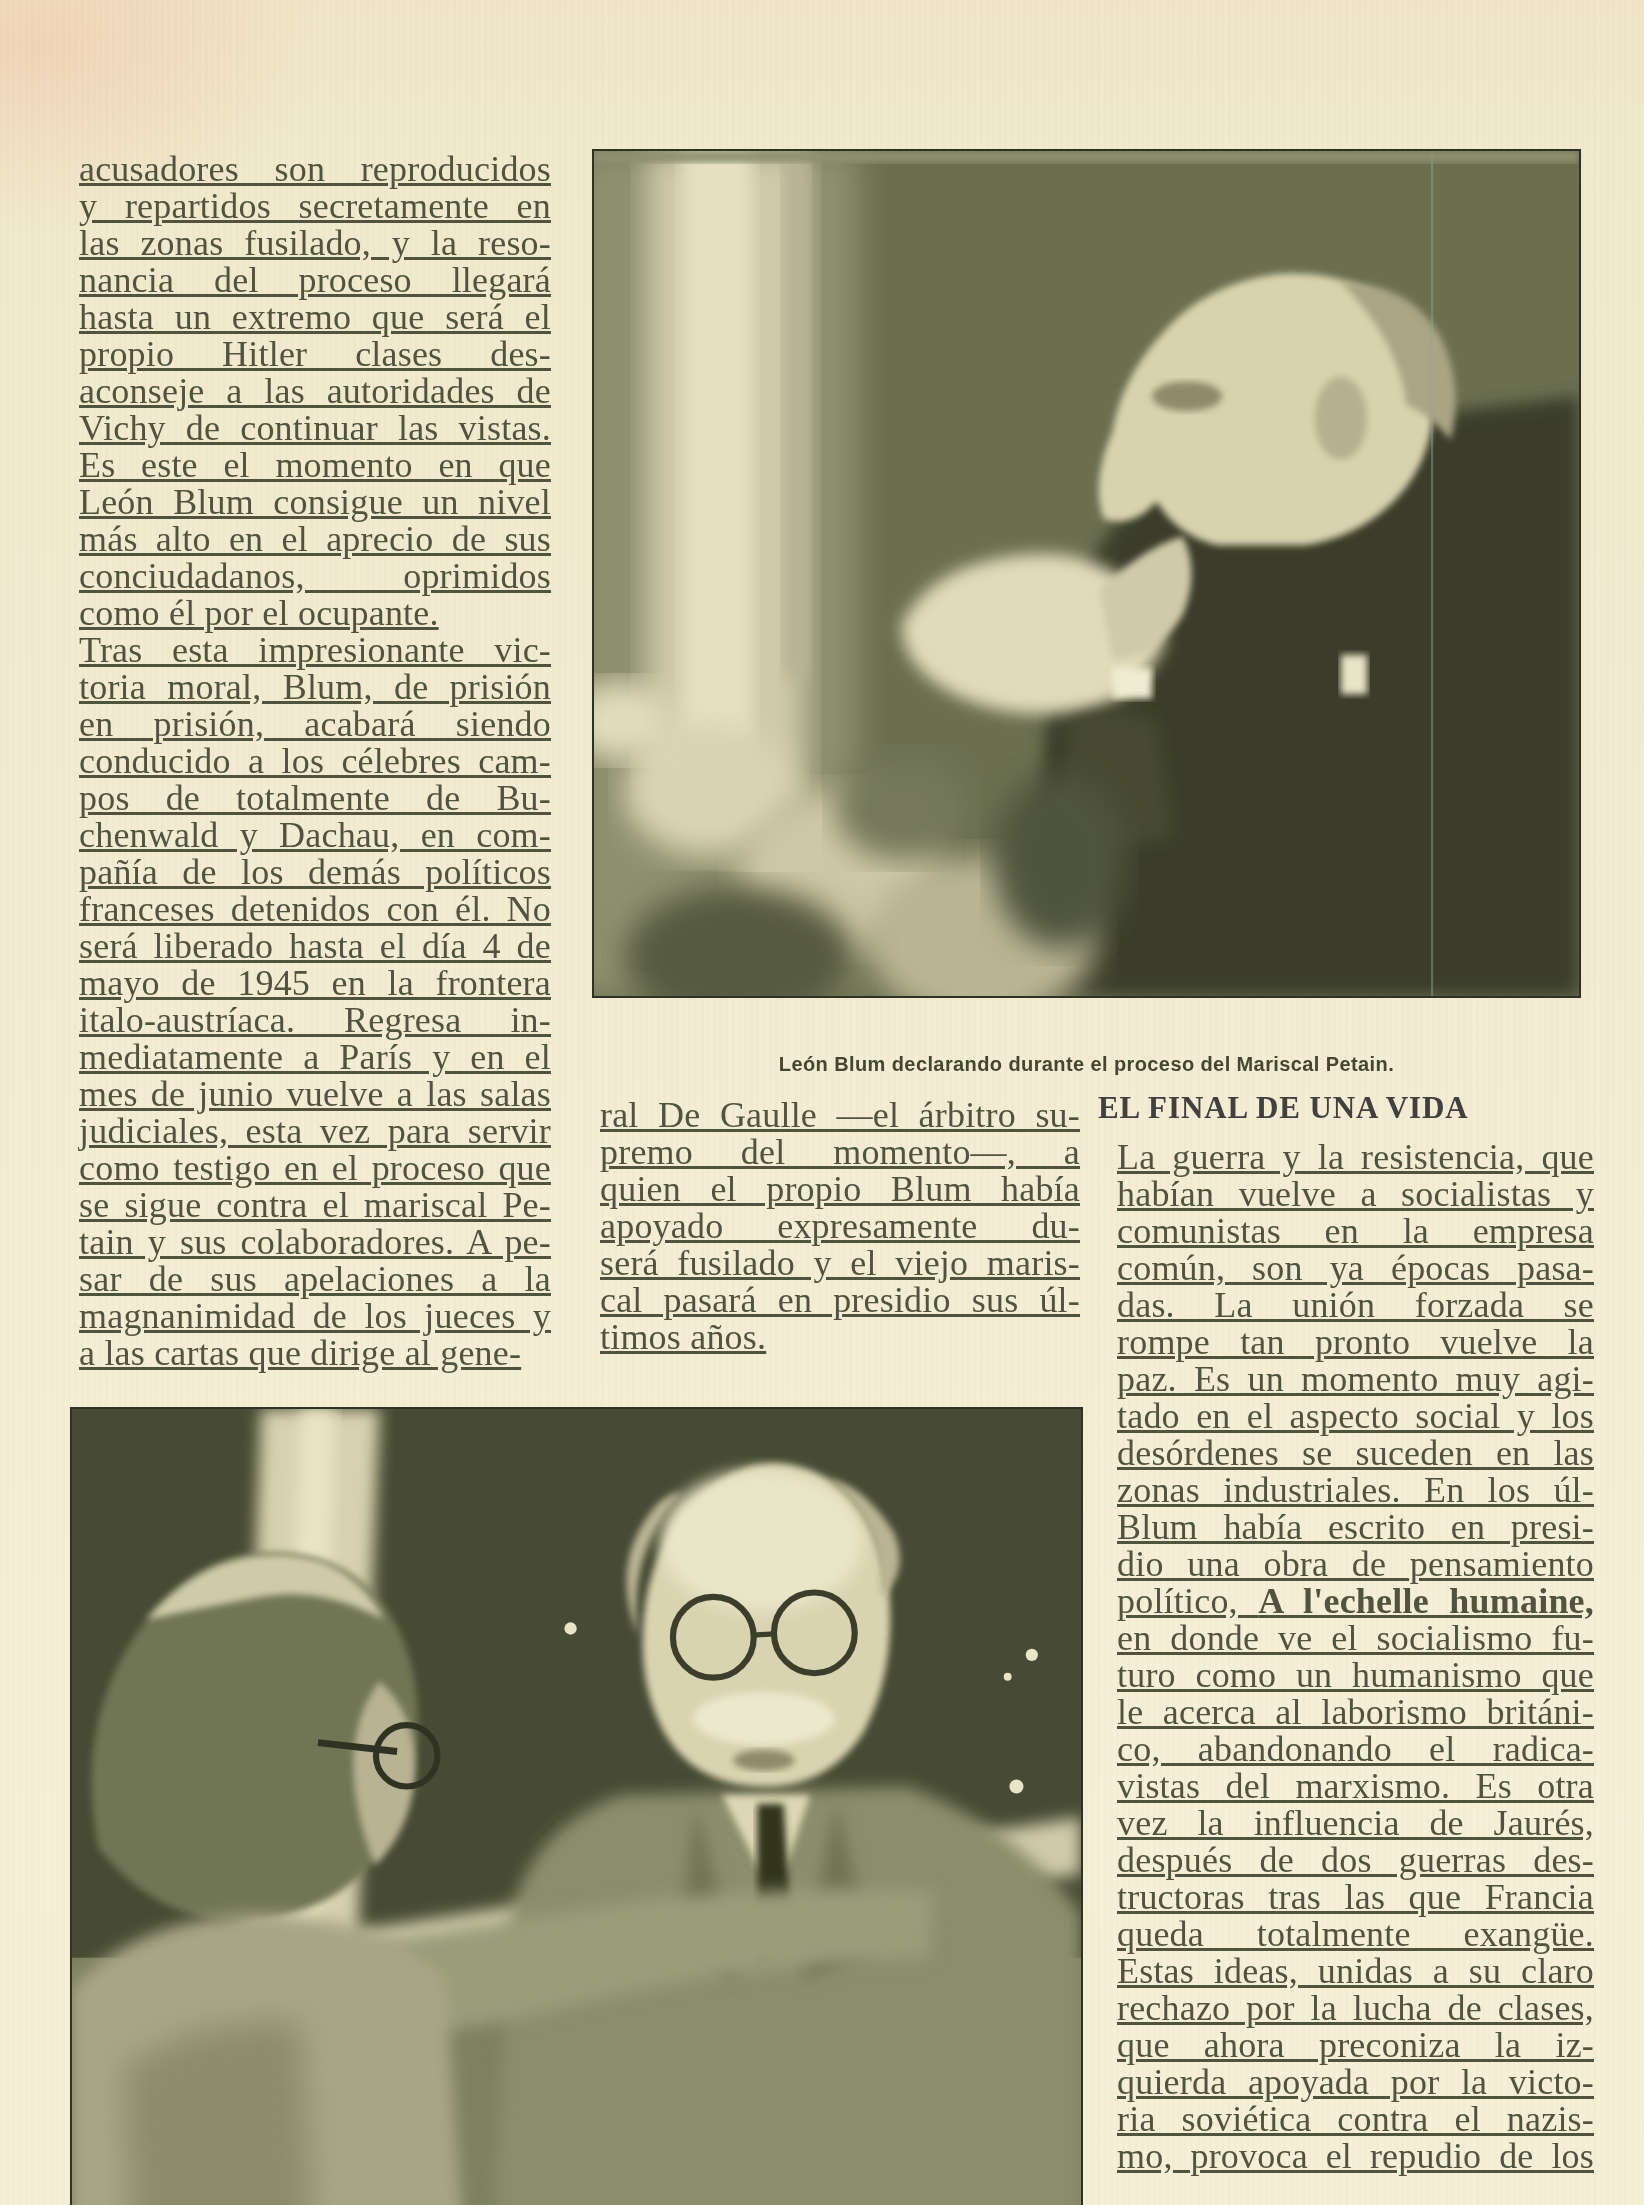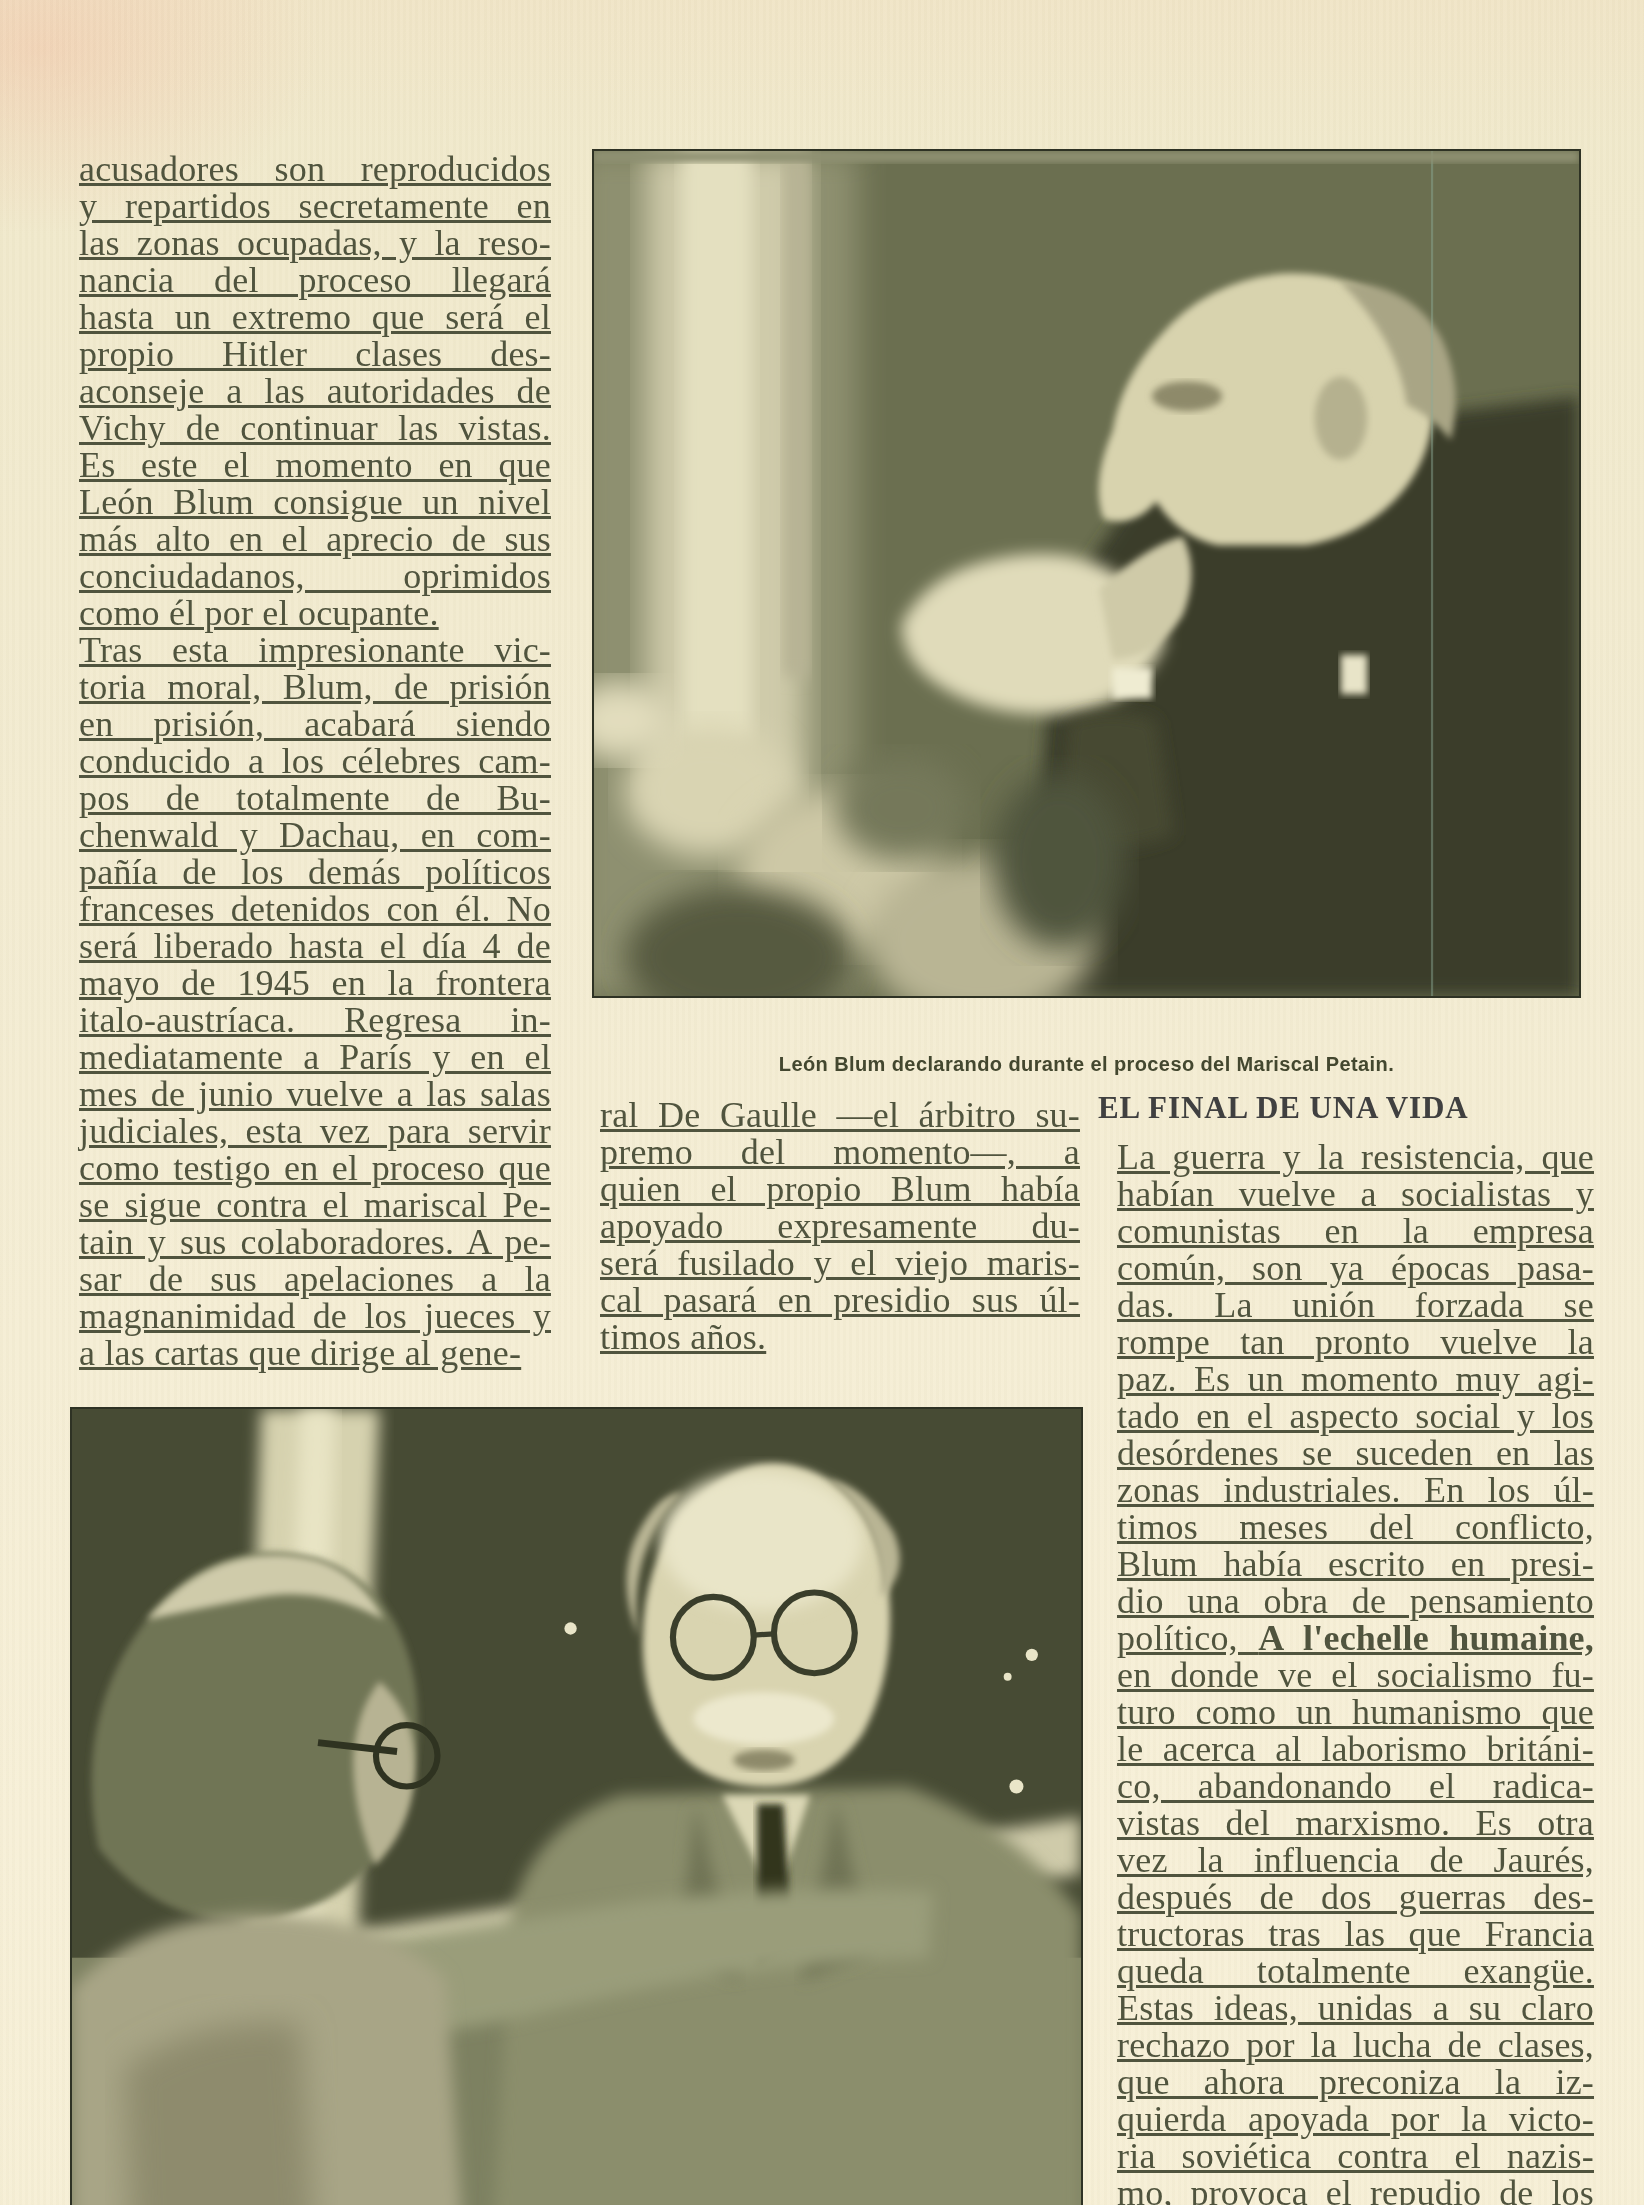--- a/index.html
+++ b/index.html
@@ -32,21 +32,21 @@
   #caption1{left:592px;top:1013px;width:989px;}
 </style>
 </head>
 <body>
 
 <div class="texture"></div>
 
 <div class="col" id="col1">
     <div class="ln">acusadores son reproducidos</div>
     <div class="ln">y repartidos secretamente en</div>
-    <div class="ln">las zonas ocupadas, y la reso-</div>
+    <div class="ln">las zonas fusilado, y la reso-</div>
     <div class="ln">nancia del proceso llegará</div>
     <div class="ln">hasta un extremo que será el</div>
     <div class="ln">propio Hitler clases des-</div>
     <div class="ln">aconseje a las autoridades de</div>
     <div class="ln">Vichy de continuar las vistas.</div>
     <div class="ln">Es este el momento en que</div>
     <div class="ln">León Blum consigue un nivel</div>
     <div class="ln">más alto en el aprecio de sus</div>
     <div class="ln">conciudadanos, oprimidos</div>
     <div class="ln last">como él por el ocupante.</div>
@@ -140,21 +140,20 @@
     <div class="ln">La guerra y la resistencia, que</div>
     <div class="ln">habían vuelve a socialistas y</div>
     <div class="ln">comunistas en la empresa</div>
     <div class="ln">común, son ya épocas pasa-</div>
     <div class="ln">das. La unión forzada se</div>
     <div class="ln">rompe tan pronto vuelve la</div>
     <div class="ln">paz. Es un momento muy agi-</div>
     <div class="ln">tado en el aspecto social y los</div>
     <div class="ln">desórdenes se suceden en las</div>
     <div class="ln">zonas industriales. En los úl-</div>
-    <div class="ln">timos meses del conflicto,</div>
     <div class="ln">Blum había escrito en presi-</div>
     <div class="ln">dio una obra de pensamiento</div>
     <div class="ln">político, <b>A l'echelle humaine,</b></div>
     <div class="ln">en donde ve el socialismo fu-</div>
     <div class="ln">turo como un humanismo que</div>
     <div class="ln">le acerca al laborismo británi-</div>
     <div class="ln">co, abandonando el radica-</div>
     <div class="ln">vistas del marxismo. Es otra</div>
     <div class="ln">vez la influencia de Jaurés,</div>
     <div class="ln">después de dos guerras des-</div>

